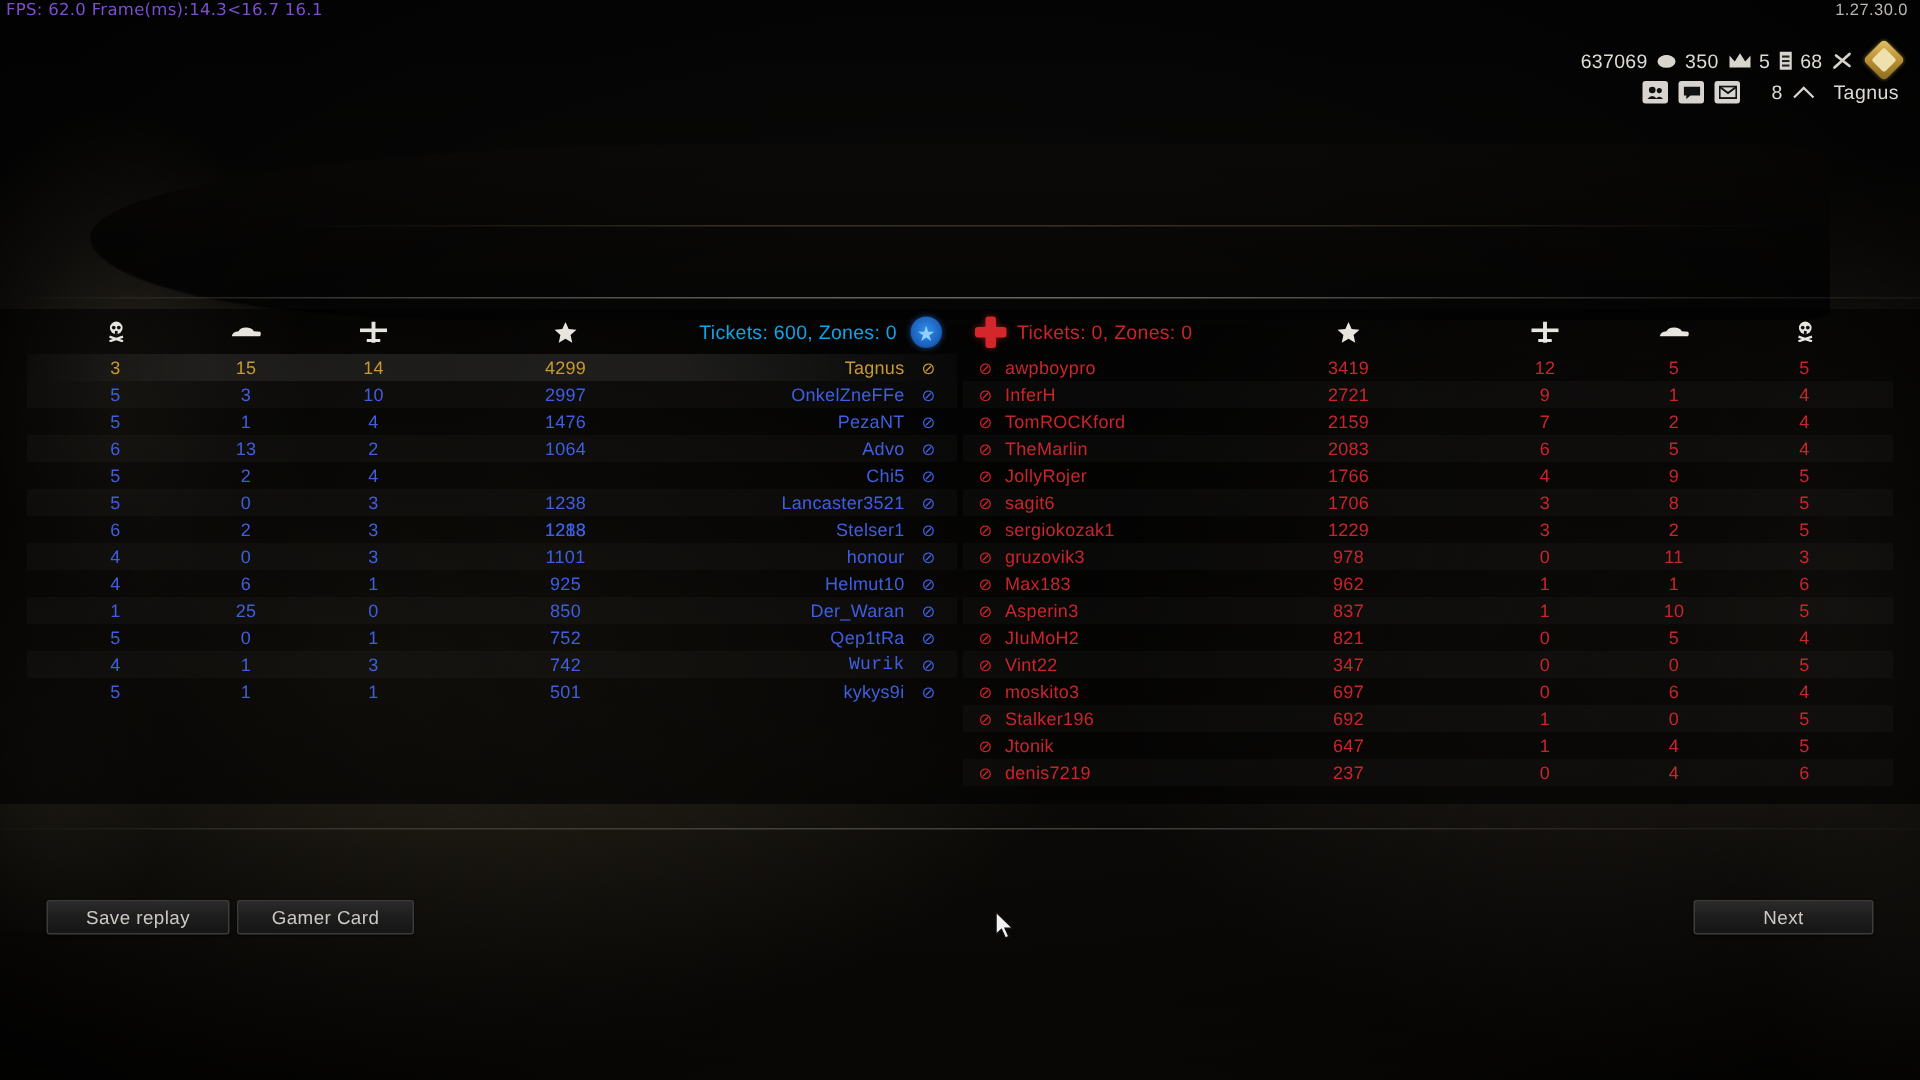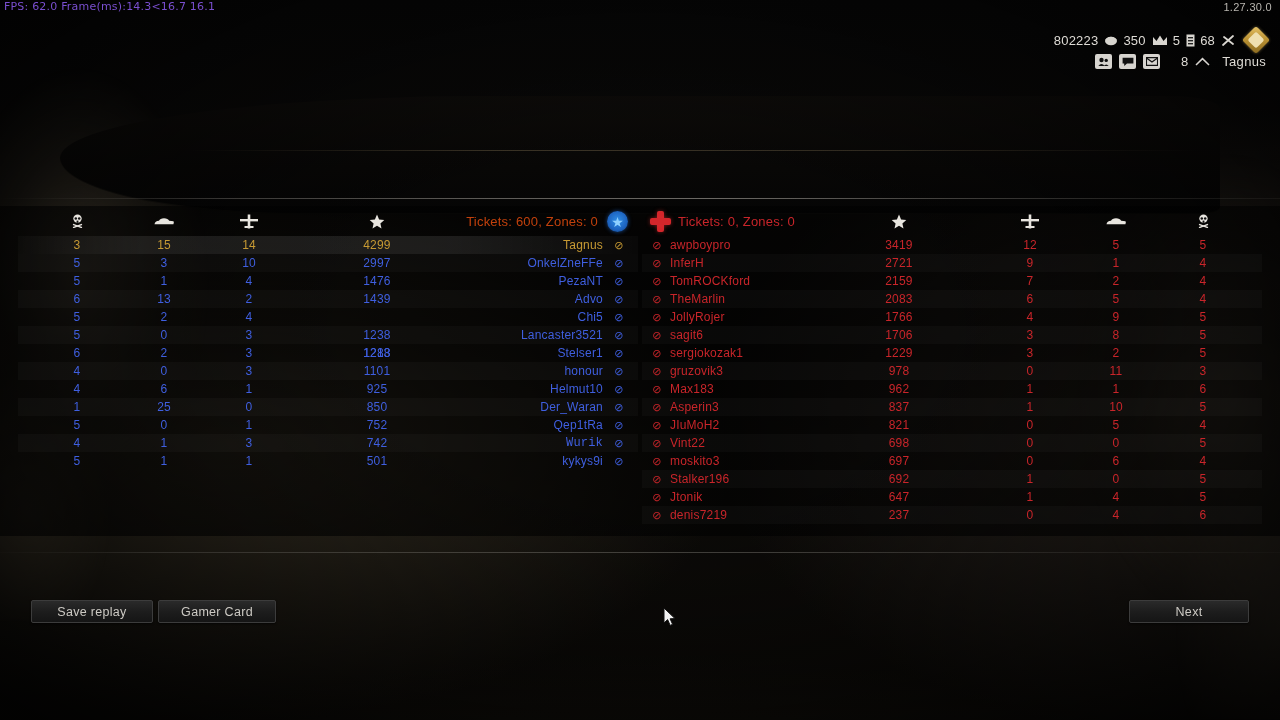--- a/index.html
+++ b/index.html
@@ -151,21 +151,21 @@
     height: 30px;
     display: flex; align-items: center; justify-content: center;
     color: #e8e5df;
   }
   .hdr-tickets {
     position: absolute; top: 0; height: 30px;
     display: flex; align-items: center;
     font-size: 13px; letter-spacing: 0.2px;
     white-space: nowrap;
   }
-  .tickets-blue { color: #c2410c; }
+  .tickets-blue { color: #0ea5e9; }
   .tickets-red  { color: #c9252a; }
 
   .emblem {
     position: absolute; top: 5px;
     width: 21px; height: 21px;
   }
   .emblem-star {
     border-radius: 50%;
     background: radial-gradient(circle at 50% 45%, #2f8fe8 0%, #1d63c0 60%, #10386e 100%);
     display: flex; align-items: center; justify-content: center;
@@ -250,21 +250,21 @@
   <div class="bg-darkpanel"></div>
   <div class="bg-lower-sep"></div>
   <div class="bg-vignette"></div>
 
   <div id="fps-overlay">FPS: 62.0 Frame(ms):14.3&lt;16.7 16.1</div>
   <div id="version-label">1.27.30.0</div>
 
 
   <div id="hud">
     <div id="hud-row-currency">
-      <span class="val">802223</span>
+      <span class="val">637069</span>
       <span class="hud-icon">
         <svg width="14" height="13" viewBox="0 0 14 13">
             <ellipse cx="7" cy="7" rx="6" ry="4.2" fill="#d8d5cf"></ellipse>
             <path d="M2 6 Q7 1 12 6" stroke="#d8d5cf" stroke-width="1.6" fill="none"></path>
           </svg>
       </span>
       <span class="val">350</span>
       <span class="hud-icon">
         <svg width="16" height="13" viewBox="0 0 16 13">
             <path d="M1 11 L1 3 L4.5 7 L8 1.5 L11.5 7 L15 3 L15 11 Z" fill="#d8d5cf"></path>
@@ -376,21 +376,21 @@
             <div class="cell num c-blue" style="left: 131px; width: 30px;">1</div>
             <div class="cell num c-blue" style="left: 216px; width: 30px;">4</div>
             <div class="cell num c-blue" style="left: 344px; width: 30px;">1476</div>
             <div class="cell name-right c-blue" style="left: 400px; width: 185px;">PezaNT</div>
             <div class="dead-icon blue" style="left: 594px; width: 14px;">⊘</div>
           </div>
           <div class="row stripe">
             <div class="cell num c-blue" style="left: 44px; width: 30px;">6</div>
             <div class="cell num c-blue" style="left: 131px; width: 30px;">13</div>
             <div class="cell num c-blue" style="left: 216px; width: 30px;">2</div>
-            <div class="cell num c-blue" style="left: 344px; width: 30px;">1439</div>
+            <div class="cell num c-blue" style="left: 344px; width: 30px;">1064</div>
             <div class="cell name-right c-blue" style="left: 400px; width: 185px;">Advo</div>
             <div class="dead-icon blue" style="left: 594px; width: 14px;">⊘</div>
           </div>
           <div class="row">
             <div class="cell num c-blue" style="left: 44px; width: 30px;">5</div>
             <div class="cell num c-blue" style="left: 131px; width: 30px;">2</div>
             <div class="cell num c-blue" style="left: 216px; width: 30px;">4</div>
             <div class="cell num c-blue" style="left: 344px; width: 30px; margin-top: 36px;">1288</div>
             <div class="cell name-right c-blue" style="left: 400px; width: 185px;">Chi5</div>
             <div class="dead-icon blue" style="left: 594px; width: 14px;">⊘</div>
@@ -579,21 +579,21 @@
             <div class="dead-icon red" style="left: 8px; width: 14px;">⊘</div>
             <div class="cell name-left c-red" style="left: 28px; width: 185px;">JIuMoH2</div>
             <div class="cell num c-red" style="left: 242px; width: 30px;">821</div>
             <div class="cell num c-red" style="left: 373px; width: 30px;">0</div>
             <div class="cell num c-red" style="left: 459px; width: 30px;">5</div>
             <div class="cell num c-red" style="left: 546px; width: 30px;">4</div>
           </div>
           <div class="row stripe">
             <div class="dead-icon red" style="left: 8px; width: 14px;">⊘</div>
             <div class="cell name-left c-red" style="left: 28px; width: 185px;">Vint22</div>
-            <div class="cell num c-red" style="left: 242px; width: 30px;">698</div>
+            <div class="cell num c-red" style="left: 242px; width: 30px;">347</div>
             <div class="cell num c-red" style="left: 373px; width: 30px;">0</div>
             <div class="cell num c-red" style="left: 459px; width: 30px;">0</div>
             <div class="cell num c-red" style="left: 546px; width: 30px;">5</div>
           </div>
           <div class="row">
             <div class="dead-icon red" style="left: 8px; width: 14px;">⊘</div>
             <div class="cell name-left c-red" style="left: 28px; width: 185px;">moskito3</div>
             <div class="cell num c-red" style="left: 242px; width: 30px;">697</div>
             <div class="cell num c-red" style="left: 373px; width: 30px;">0</div>
             <div class="cell num c-red" style="left: 459px; width: 30px;">6</div>

